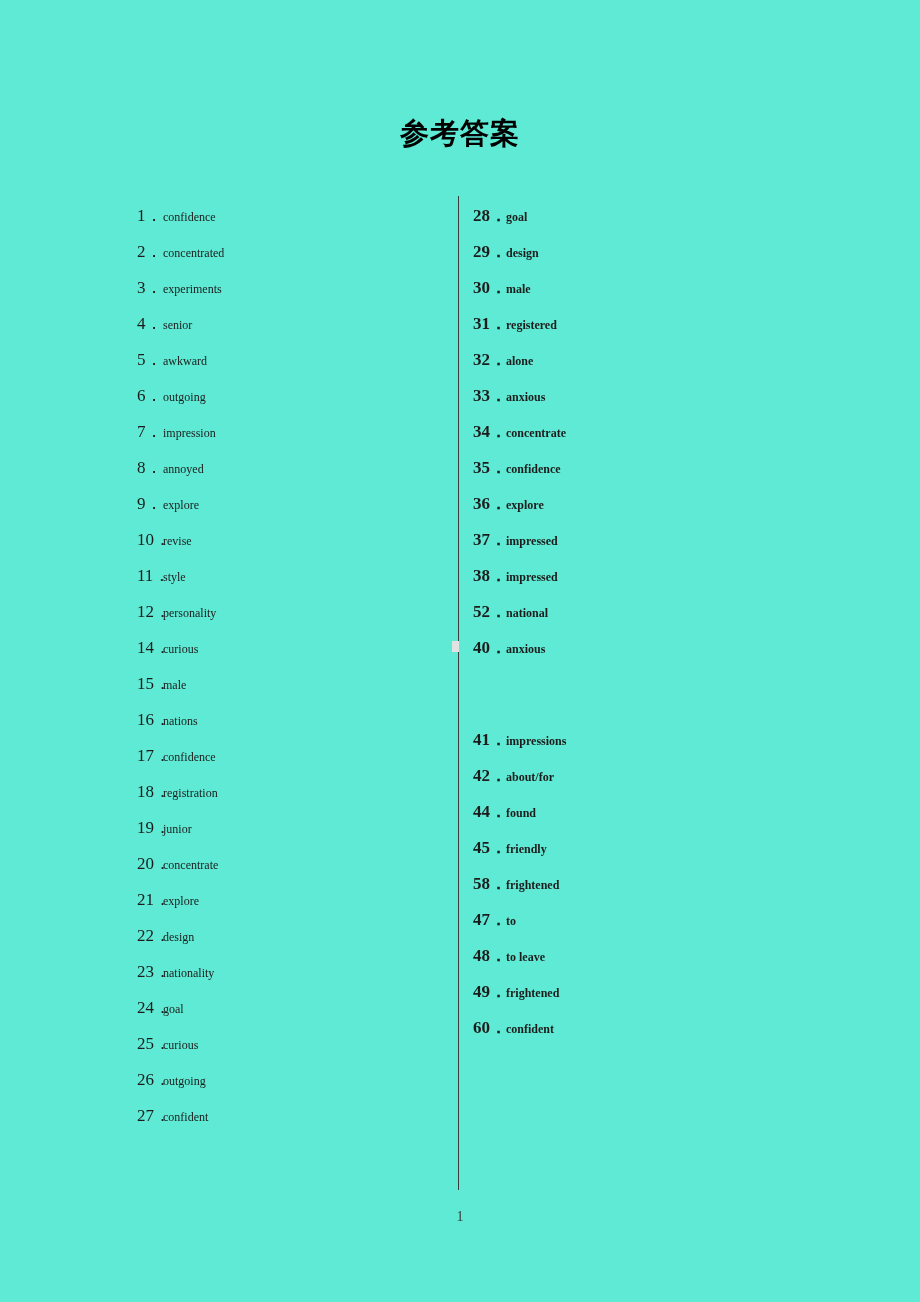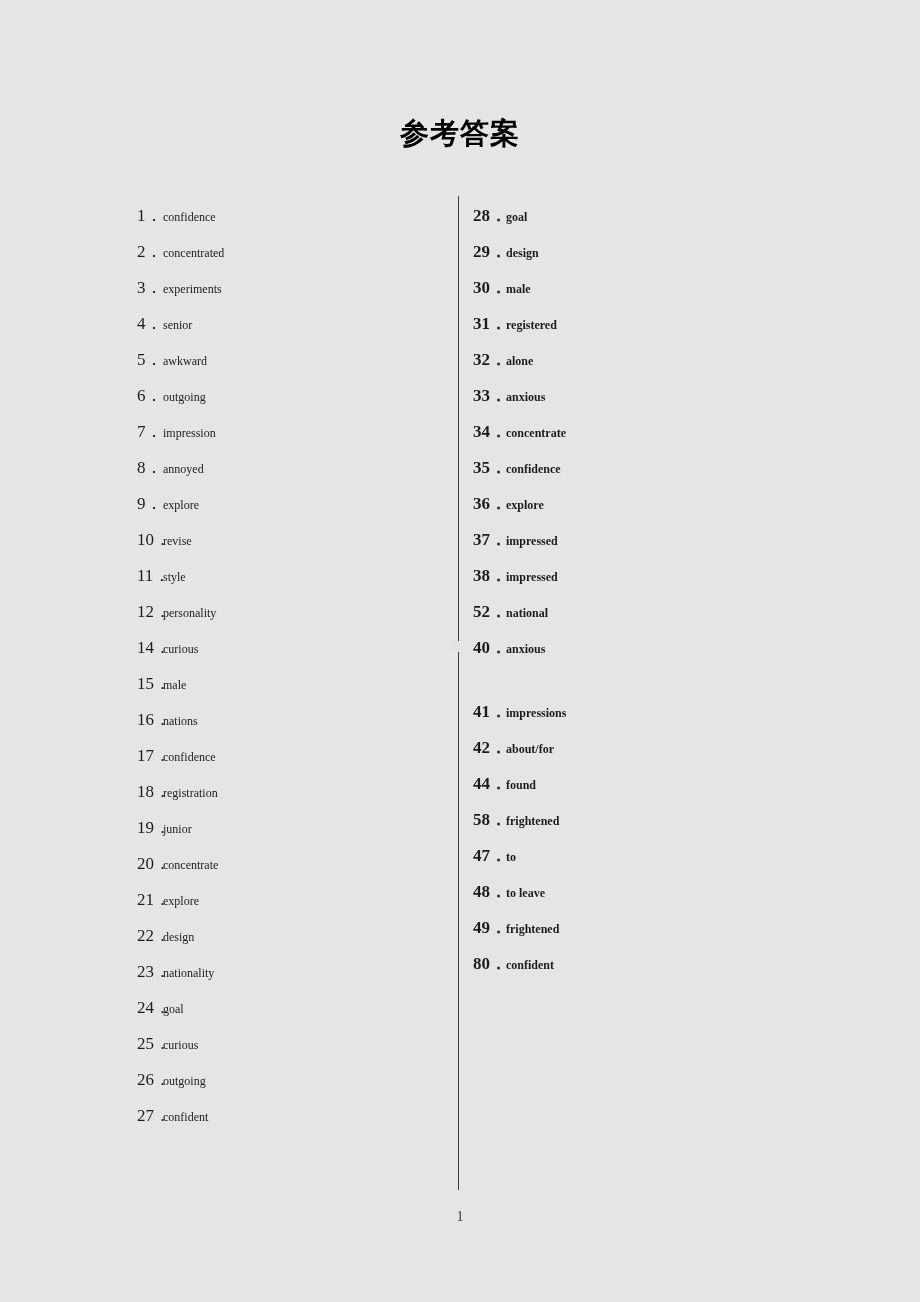--- a/index.html
+++ b/index.html
@@ -4,21 +4,21 @@
 <style>
   html, body {
     margin: 0;
     padding: 0;
     background: #ffffff;
   }
   .page {
     position: relative;
     width: 920px;
     height: 1302px;
-    background: #e5e5e5;
+    background: #5eead4;
     overflow: hidden;
     font-family: "Liberation Serif", "DejaVu Serif", serif;
     color: #1a1a1a;
   }
 
   
   .doc-title {
     position: absolute;
     left: 0;
     top: 116px;
@@ -69,21 +69,21 @@
 
   .answer-item {
     display: flex;
     align-items: baseline;
     height: 36px;
     font-size: 17px;
     line-height: 36px;
     white-space: nowrap;
   }
   .answer-item.spaced-before {
-    margin-top: 28px;
+    margin-top: 56px;
   }
   .item-number {
     display: inline-block;
     text-align: left;
     font-size: 17px;
     color: #1c1c1c;
   }
   .answer-column.left  .item-number { width: 26px; }
   .answer-column.right .item-number { width: 33px; }
   .item-text {
@@ -279,37 +279,41 @@
         </div>
         <div class="answer-item">
           <span class="item-number">42．</span>
           <span class="item-text">about/for</span>
         </div>
         <div class="answer-item">
           <span class="item-number">44．</span>
           <span class="item-text">found</span>
         </div>
         <div class="answer-item">
+          <span class="item-number">45．</span>
+          <span class="item-text">friendly</span>
+        </div>
+        <div class="answer-item">
           <span class="item-number">58．</span>
           <span class="item-text">frightened</span>
         </div>
         <div class="answer-item">
           <span class="item-number">47．</span>
           <span class="item-text">to</span>
         </div>
         <div class="answer-item">
           <span class="item-number">48．</span>
           <span class="item-text">to leave</span>
         </div>
         <div class="answer-item">
           <span class="item-number">49．</span>
           <span class="item-text">frightened</span>
         </div>
         <div class="answer-item">
-          <span class="item-number">80．</span>
+          <span class="item-number">60．</span>
           <span class="item-text">confident</span>
         </div>
       </div>
   </div>
 
   <div class="page-number">1</div>
 
 </div>
 
 </body></html>

